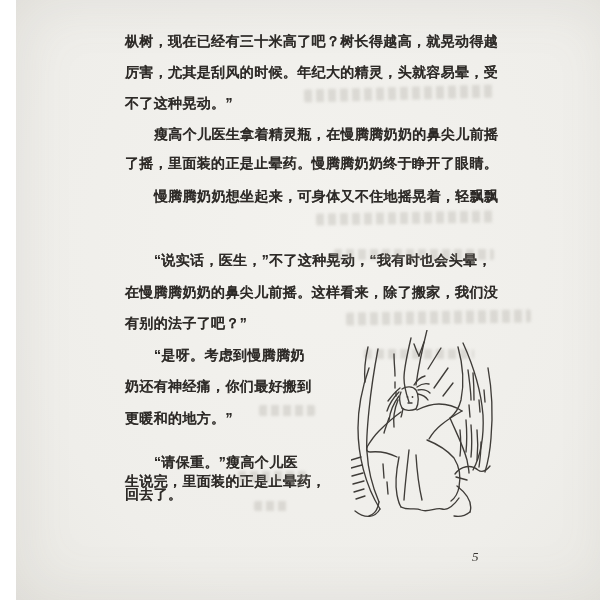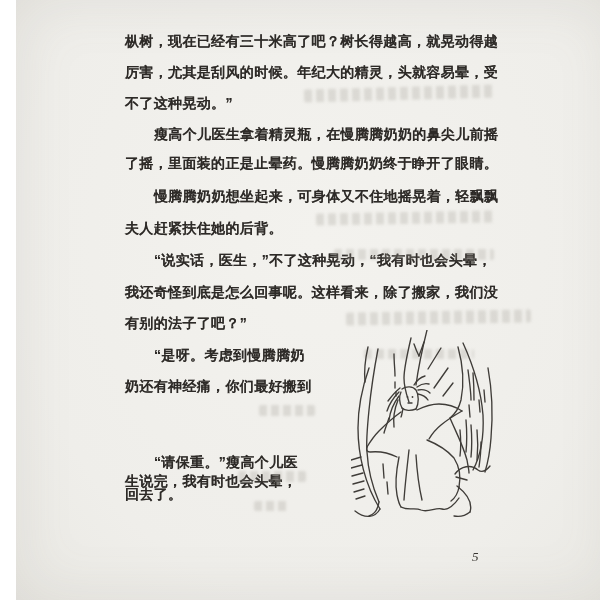--- a/index.html
+++ b/index.html
@@ -57,28 +57,28 @@
 <body>
 
 <div class="page">
 
   <div class="textline" style="top:33px">枞树，现在已经有三十米高了吧？树长得越高，就晃动得越</div>
   <div class="textline" style="top:64px">厉害，尤其是刮风的时候。年纪大的精灵，头就容易晕，受</div>
   <div class="textline" style="top:95px">不了这种晃动。”</div>
   <div class="textline indent" style="top:126px">瘦高个儿医生拿着精灵瓶，在慢腾腾奶奶的鼻尖儿前摇</div>
   <div class="textline" style="top:155px">了摇，里面装的正是止晕药。慢腾腾奶奶终于睁开了眼睛。</div>
   <div class="textline indent" style="top:188px">慢腾腾奶奶想坐起来，可身体又不住地摇晃着，轻飘飘</div>
-  <div class="textline" style="top:220px">夫人赶紧扶住她的后背。</div>
   <div class="textline indent" style="top:252px">“说实话，医生，”不了这种晃动，“我有时也会头晕，</div>
-  <div class="textline" style="top:284px">我还奇怪到底是怎么回事呢。这样看来，除了搬家，我们没</div>
+  <div class="textline" style="top:284px">在慢腾腾奶奶的鼻尖儿前摇。这样看来，除了搬家，我们没</div>
   <div class="textline" style="top:315px">有别的法子了吧？”</div>
   <div class="textline indent" style="top:347px">“是呀。考虑到慢腾腾奶</div>
   <div class="textline" style="top:378px">奶还有神经痛，你们最好搬到</div>
+  <div class="textline" style="top:410px">更暖和的地方。”</div>
   <div class="textline indent" style="top:454px">“请保重。”瘦高个儿医</div>
-  <div class="textline" style="top:473px">生说完，我有时也会头晕，</div>
+  <div class="textline" style="top:473px">生说完，里面装的正是止晕药，</div>
   <div class="textline" style="top:486px">回去了。</div>
 
   <div class="smudge" style="left:288px;top:87px;width:190px;height:13px;transform:rotate(-1.5deg)"></div>
   <div class="smudge" style="left:300px;top:212px;width:180px;height:12px;transform:rotate(-1deg)"></div>
   <div class="smudge" style="left:318px;top:249px;width:160px;height:11px"></div>
   <div class="smudge" style="left:330px;top:311px;width:185px;height:13px;transform:rotate(-1deg)"></div>
   <div class="smudge" style="left:348px;top:349px;width:110px;height:10px"></div>
   <div class="smudge" style="left:243px;top:405px;width:56px;height:11px"></div>
   <div class="smudge" style="left:222px;top:471px;width:68px;height:11px"></div>
   <div class="smudge" style="left:238px;top:501px;width:36px;height:10px"></div>

